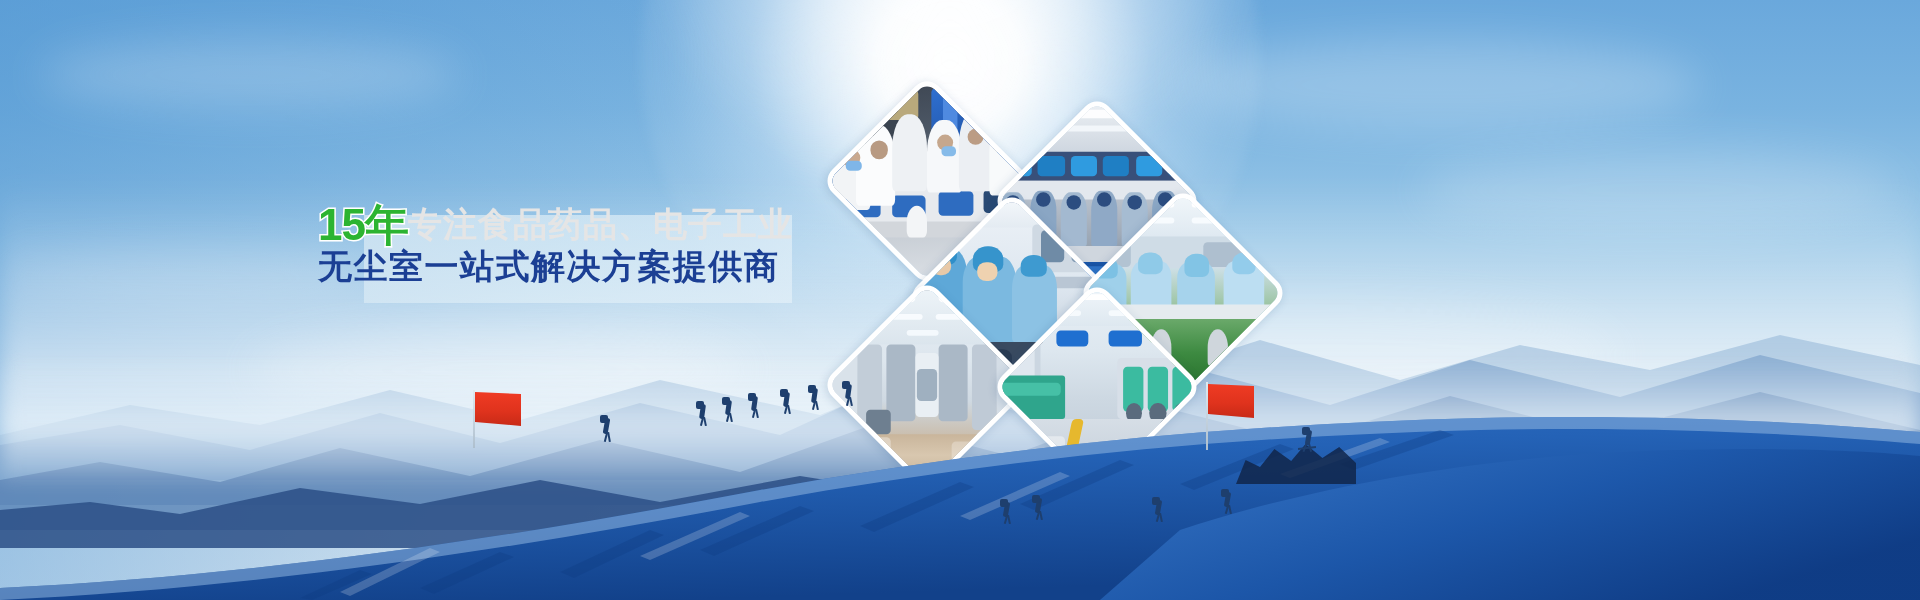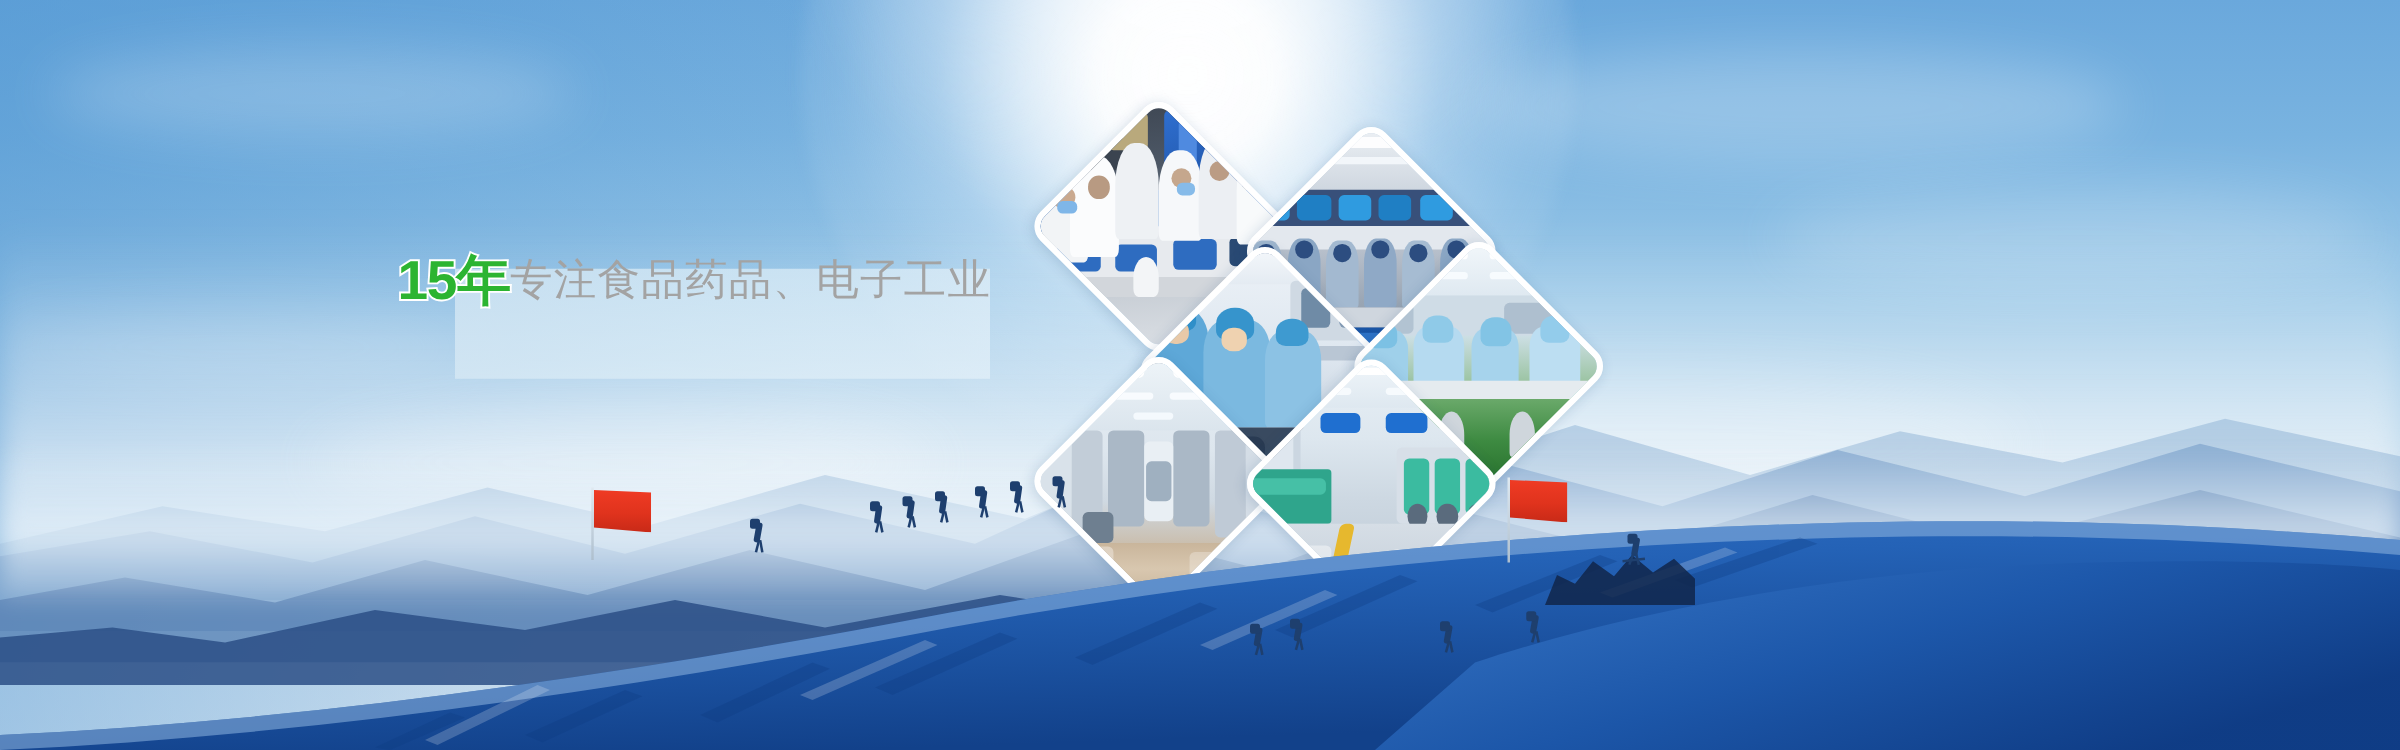--- a/index.html
+++ b/index.html
@@ -49,21 +49,21 @@
     line-height:1;white-space:nowrap;}
   .line1{display:block;height:44px;}
   .line2{display:block;height:44px;margin-top:2px;}
   .yrs{
     font-size:44px;font-weight:bold;color:#2cb431;
     -webkit-text-stroke:3px #ffffff;paint-order:stroke fill;
     letter-spacing:-1px;vertical-align:-3px;
     text-shadow:0 0 1px #fff;
   }
   .zh{
-    font-size:34px;font-weight:normal;color:#a3a3a3;letter-spacing:1px;
+    font-size:34px;font-weight:bold;color:#e5e5e5;letter-spacing:1px;
     vertical-align:1px;
     text-align:right;
   }
   .zh2{
     font-size:34px;font-weight:bold;color:#1b3f94;letter-spacing:1.5px;
   }
 
   
   .dia{position:absolute;width:150px;height:150px;transform:rotate(45deg);
     border:5px solid #ffffff;border-radius:16px;overflow:hidden;
@@ -138,20 +138,21 @@
                L800,58 L940,80 L1080,50 L1180,66 L1260,30 L1330,52 L1400,22
                L1470,46 L1560,18 L1660,44 L1780,16 L1920,40 L1920,130 Z" fill="#2b4f86" opacity=".85"></path>
     </svg>
   </div>
 
   <div class="panel"></div>
   <div class="headline">
     <span class="line1">
       <span class="yrs">15年</span><span class="zh">专注食品药品、电子工业</span>
     </span>
+    <span class="line2 zh2">无尘室一站式解决方案提供商</span>
   </div>
 
   <div class="dia" style="left:852px;top:106px;">
     <div class="inner">
       <div class="ph">
         <div class="bg" style="background:linear-gradient(175deg,#3c4450 0%,#4d5866 28%,#8d97a3 52%,#c9cfd6 74%,#dfe3e8 100%);"></div>
         <div class="f" style="left:52%;top:4%;width:46%;height:30%;background:linear-gradient(160deg,#2f6fd0,#1d4f9e);"></div>
         <div class="f" style="left:58%;top:8%;width:7%;height:22%;background:#4f8ae0;"></div>
         <div class="f" style="left:67%;top:6%;width:7%;height:24%;background:#2a5fb5;"></div>
         <div class="f" style="left:76%;top:9%;width:7%;height:21%;background:#5193e6;"></div>

